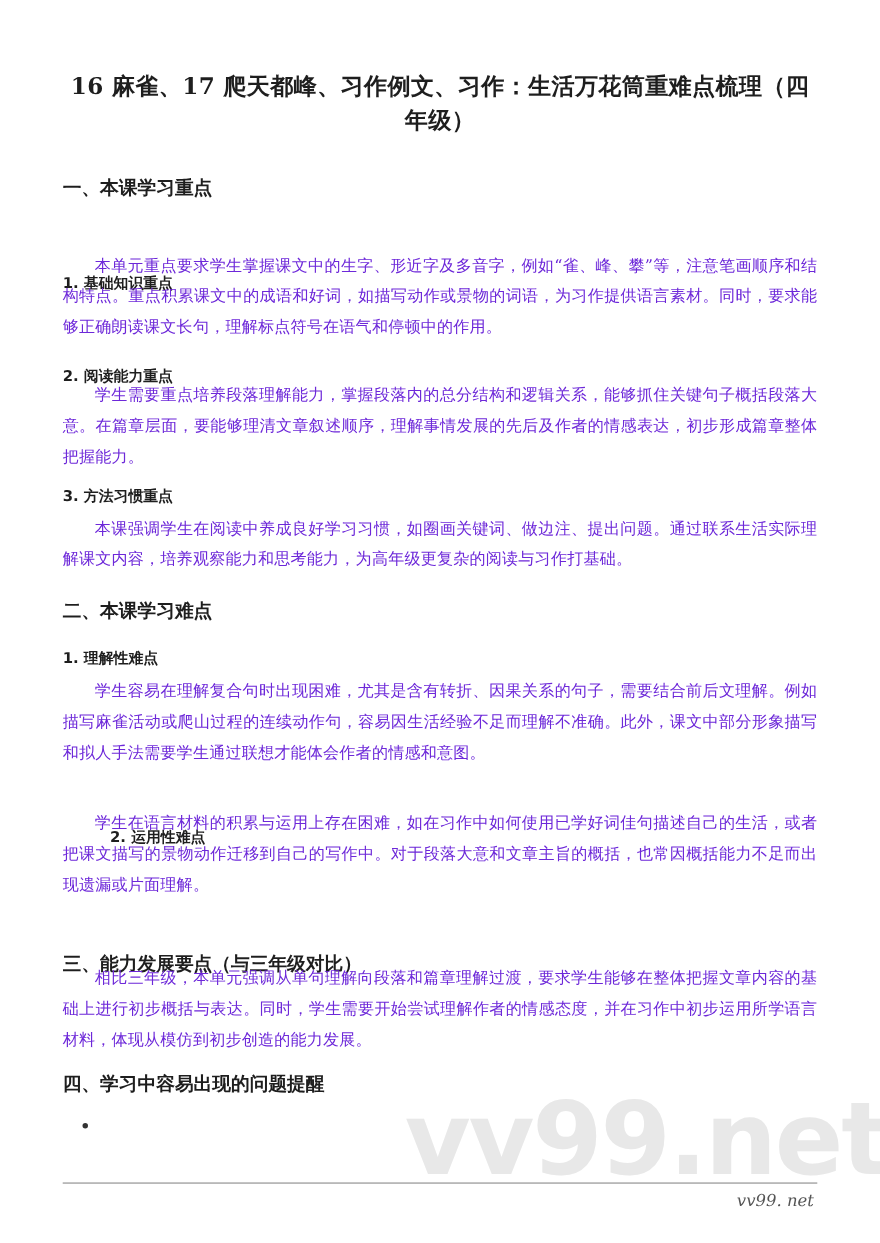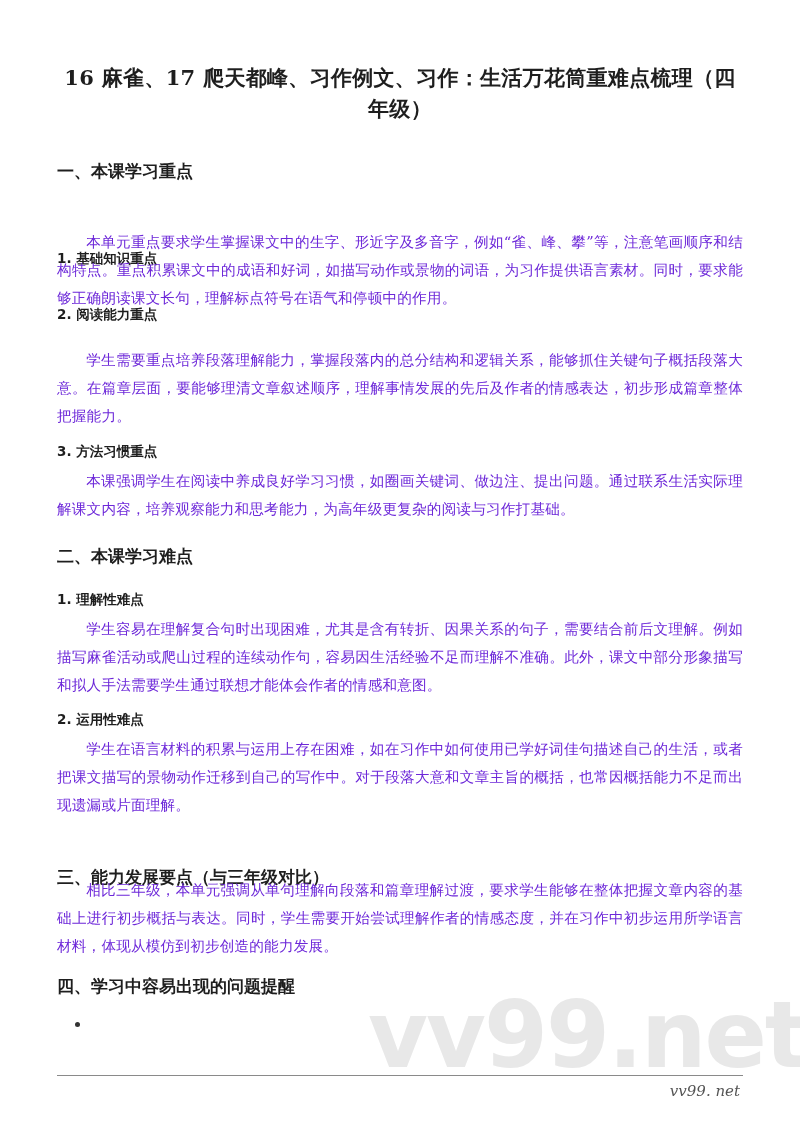--- a/index.html
+++ b/index.html
@@ -121,32 +121,32 @@
 
 <div class="page content-layer">
 
   <div class="doc-title">16 麻雀、17 爬天都峰、习作例文、习作：生活万花筒重难点梳理（四年级）</div>
 
   <div class="h1" style="top:160px;">一、本课学习重点</div>
 
   <div class="h2" style="top:202px;margin-top:46px;">1. 基础知识重点</div>
   <div class="para" style="top:228px;">本单元重点要求学生掌握课文中的生字、形近字及多音字，例如“雀、峰、攀”等，注意笔画顺序和结构特点。重点积累课文中的成语和好词，如描写动作或景物的词语，为习作提供语言素材。同时，要求能够正确朗读课文长句，理解标点符号在语气和停顿中的作用。</div>
 
-  <div class="h2" style="top:304px;">2. 阅读能力重点</div>
+  <div class="h2" style="top:332px;">2. 阅读能力重点</div>
   <div class="para" style="top:346px;">学生需要重点培养段落理解能力，掌握段落内的总分结构和逻辑关系，能够抓住关键句子概括段落大意。在篇章层面，要能够理清文章叙述顺序，理解事情发展的先后及作者的情感表达，初步形成篇章整体把握能力。</div>
 
   <div class="h2" style="top:441px;">3. 方法习惯重点</div>
   <div class="para" style="top:467px;">本课强调学生在阅读中养成良好学习习惯，如圈画关键词、做边注、提出问题。通过联系生活实际理解课文内容，培养观察能力和思考能力，为高年级更复杂的阅读与习作打基础。</div>
 
   <div class="h1" style="top:545px;">二、本课学习难点</div>
 
   <div class="h2" style="top:589px;">1. 理解性难点</div>
   <div class="para" style="top:615px;">学生容易在理解复合句时出现困难，尤其是含有转折、因果关系的句子，需要结合前后文理解。例如描写麻雀活动或爬山过程的连续动作句，容易因生活经验不足而理解不准确。此外，课文中部分形象描写和拟人手法需要学生通过联想才能体会作者的情感和意图。</div>
 
-  <div class="h2" style="top:709px;">2. 运用性难点</div>
+  <div class="h2" style="top:751px;margin-left:43px;">2. 运用性难点</div>
   <div class="para" style="top:735px;">学生在语言材料的积累与运用上存在困难，如在习作中如何使用已学好词佳句描述自己的生活，或者把课文描写的景物动作迁移到自己的写作中。对于段落大意和文章主旨的概括，也常因概括能力不足而出现遗漏或片面理解。</div>
 
   <div class="h1" style="top:866px;">三、能力发展要点（与三年级对比）</div>
   <div class="para" style="top:876px;">相比三年级，本单元强调从单句理解向段落和篇章理解过渡，要求学生能够在整体把握文章内容的基础上进行初步概括与表达。同时，学生需要开始尝试理解作者的情感态度，并在习作中初步运用所学语言材料，体现从模仿到初步创造的能力发展。</div>
 
   <div class="h1" style="top:975px;">四、学习中容易出现的问题提醒</div>
   <div class="bullet-item" style="top:1011px;">
     <span class="bullet-dot"></span>
   </div>
 </div>

